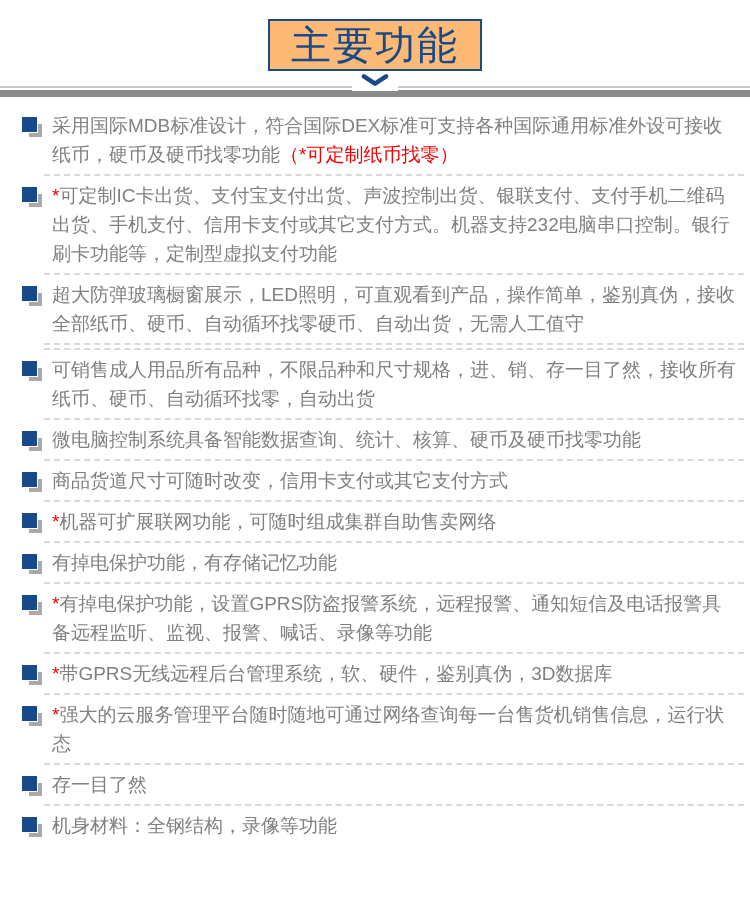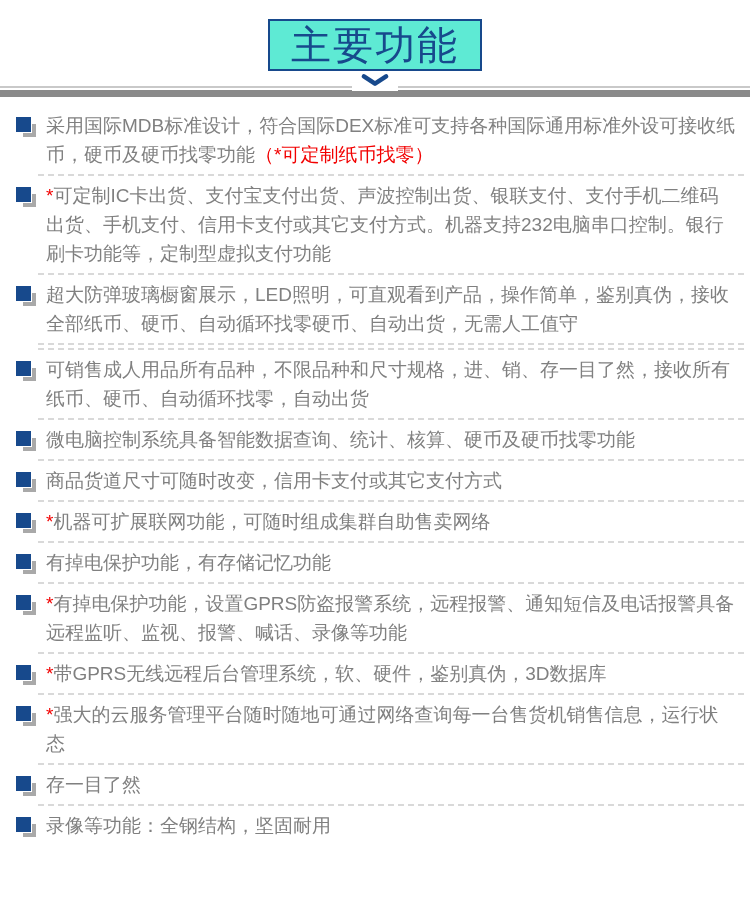--- a/index.html
+++ b/index.html
@@ -19,37 +19,37 @@
     height: 52px;
     border: 2px solid #17498c;
     margin: 19px auto 0;
     display: flex;
     align-items: center;
     justify-content: center;
     font-size: 40px;
     letter-spacing: 2px;
     color: #17498c;
     font-weight: 500;
-    background: #5eead4;
+    background: #fdba74;
   }
   .chevron-wrap {
     text-align: center;
     height: 22px;
     line-height: 0;
     position: relative;
     z-index: 2;
   }
   .chevron-wrap svg { background: #ffffff; padding: 0 8px; }
   
   .rule { margin-top: -7px; position: relative; z-index: 1; }
   .rule-light { height: 2px; background: #c9c9c9; }
   .rule-gap   { height: 2px; background: #ffffff; }
   .rule-dark  { height: 7px; background: #8a8a8a; }
   
-  .list { padding-top: 12px; }
+  .list { padding-top: 12px; margin-left: 6px; }
   .item {
     position: relative;
     padding: 2px 14px 2px 46px;
     font-size: 19px;
     line-height: 29px;
     color: #808080;
   }
   .bullet {
     position: absolute;
     left: 16px;
@@ -197,16 +197,16 @@
       <span class="shadow"></span>
       <span class="square"></span>
     </span><span>存一目了然</span>
   </div>
   <div class="divider"></div>
 
   <div class="item">
     <span class="bullet">
       <span class="shadow"></span>
       <span class="square"></span>
-    </span><span>录像等功能：全钢结构，坚固耐用</span>
+    </span><span>机身材料：全钢结构，录像等功能</span>
   </div>
 
 </div>
 
 </body></html>

